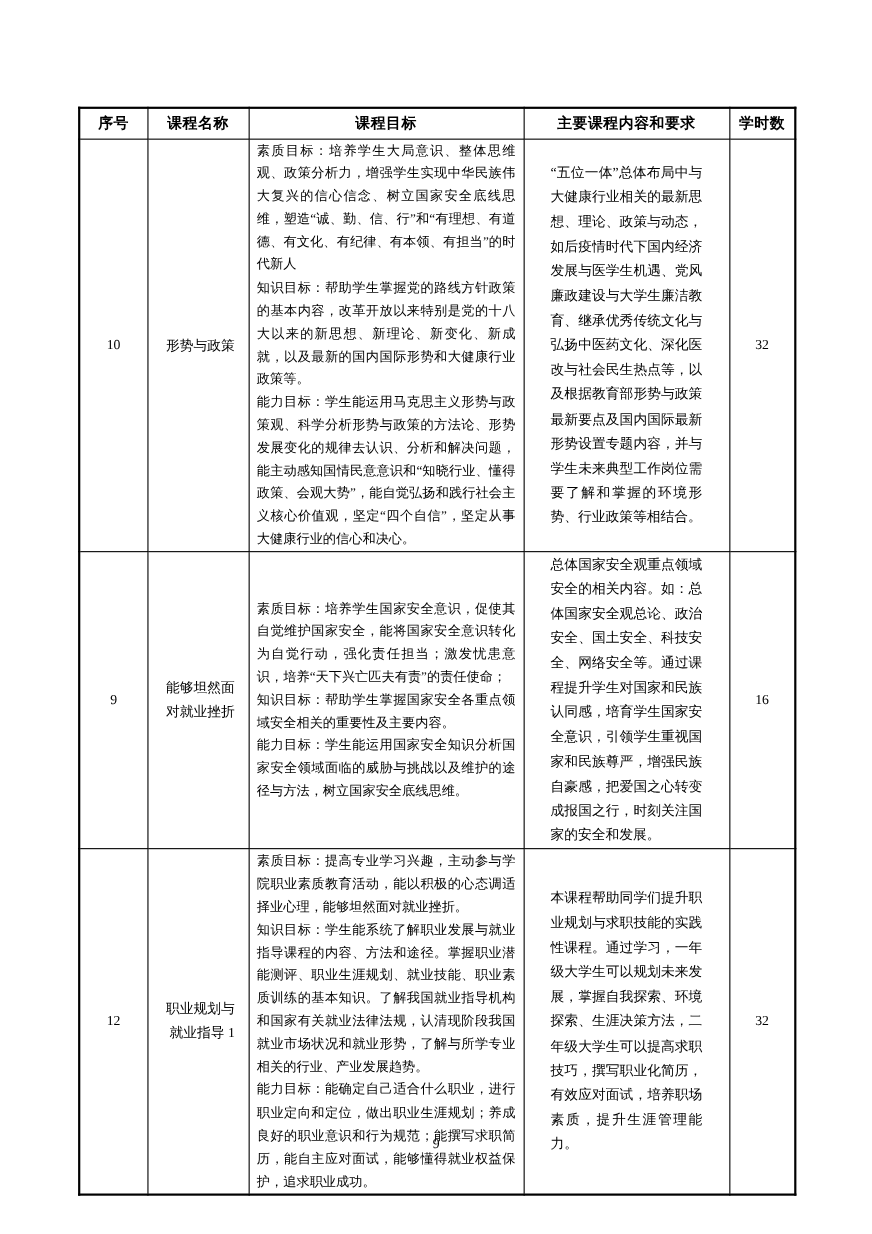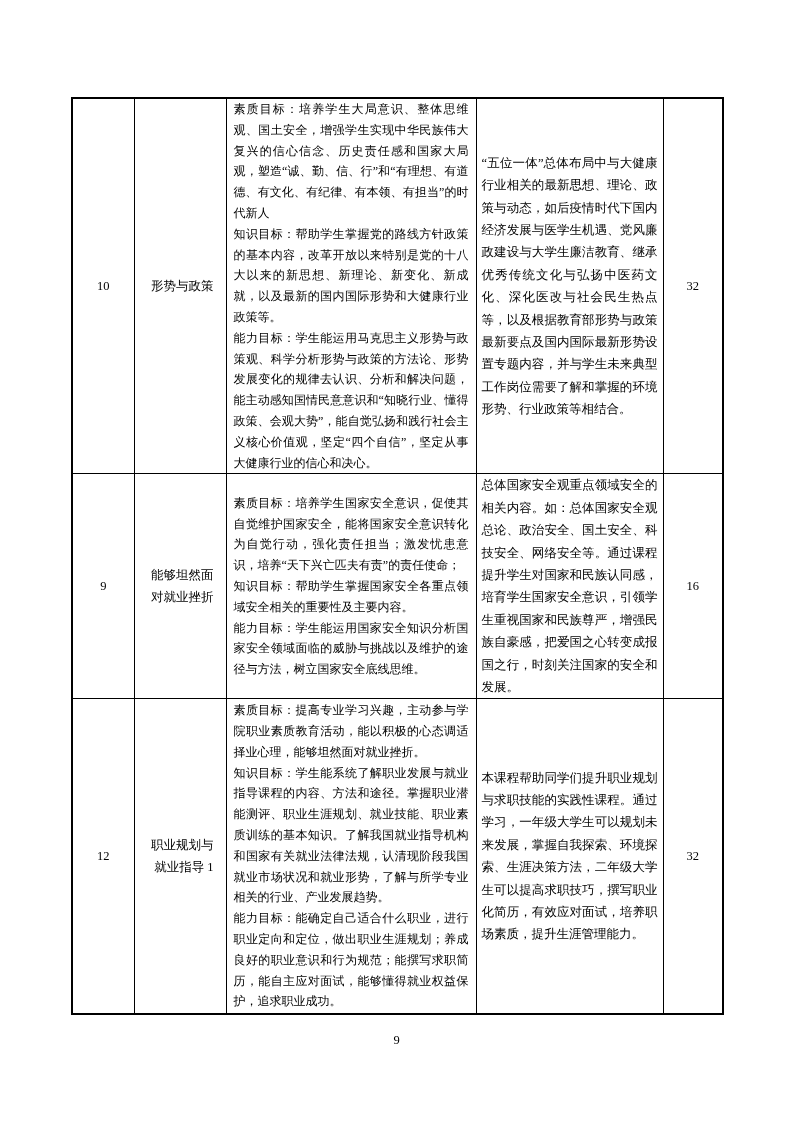--- a/index.html
+++ b/index.html
@@ -51,21 +51,21 @@
   }
   td.cell-obj {
     padding: 0 7px;
     font-size: 12px;
     line-height: 20.8px;
     text-align: justify;
     text-justify: inter-ideograph;
   }
   td.cell-obj p { margin: 0; }
   td.cell-content {
-    padding: 0 5px;
+    padding: 0 24px;
     font-size: 12.5px;
     line-height: 22.4px;
     text-align: justify;
     text-justify: inter-ideograph;
   }
   .page-number {
     position: absolute;
     left: 0; top: 1033px;
     width: 100%;
     text-align: center;
@@ -77,26 +77,33 @@
 
 <table class="doc-table">
   <colgroup>
     <col class="col-no">
       <col class="col-name">
       <col class="col-obj">
       <col class="col-content">
       <col class="col-hours">
   </colgroup>
   <tbody>
+      <tr class="header-row">
+    <th class="hcell">序号</th>
+    <th class="hcell">课程名称</th>
+    <th class="hcell">课程目标</th>
+    <th class="hcell">主要课程内容和要求</th>
+    <th class="hcell">学时数</th>
+  </tr>
 
   <tr class="row-10">
     <td class="cell-no">10</td>
     <td class="cell-name">形势与政策</td>
     <td class="cell-obj">
-      <p>素质目标：培养学生大局意识、整体思维观、国土安全，增强学生实现中华民族伟大复兴的信心信念、历史责任感和国家大局观，塑造“诚、勤、信、行”和“有理想、有道德、有文化、有纪律、有本领、有担当”的时代新人</p>
+      <p>素质目标：培养学生大局意识、整体思维观、政策分析力，增强学生实现中华民族伟大复兴的信心信念、树立国家安全底线思维，塑造“诚、勤、信、行”和“有理想、有道德、有文化、有纪律、有本领、有担当”的时代新人</p>
       <p>知识目标：帮助学生掌握党的路线方针政策的基本内容，改革开放以来特别是党的十八大以来的新思想、新理论、新变化、新成就，以及最新的国内国际形势和大健康行业政策等。</p>
       <p>能力目标：学生能运用马克思主义形势与政策观、科学分析形势与政策的方法论、形势发展变化的规律去认识、分析和解决问题，能主动感知国情民意意识和“知晓行业、懂得政策、会观大势”，能自觉弘扬和践行社会主义核心价值观，坚定“四个自信”，坚定从事大健康行业的信心和决心。</p>
     </td>
     <td class="cell-content">“五位一体”总体布局中与大健康行业相关的最新思想、理论、政策与动态，如后疫情时代下国内经济发展与医学生机遇、党风廉政建设与大学生廉洁教育、继承优秀传统文化与弘扬中医药文化、深化医改与社会民生热点等，以及根据教育部形势与政策最新要点及国内国际最新形势设置专题内容，并与学生未来典型工作岗位需要了解和掌握的环境形势、行业政策等相结合。</td>
     <td class="cell-hours">32</td>
   </tr>
 
   <tr class="row-11">
     <td class="cell-no">9</td>
     <td class="cell-name">能够坦然面对就业挫折</td>

